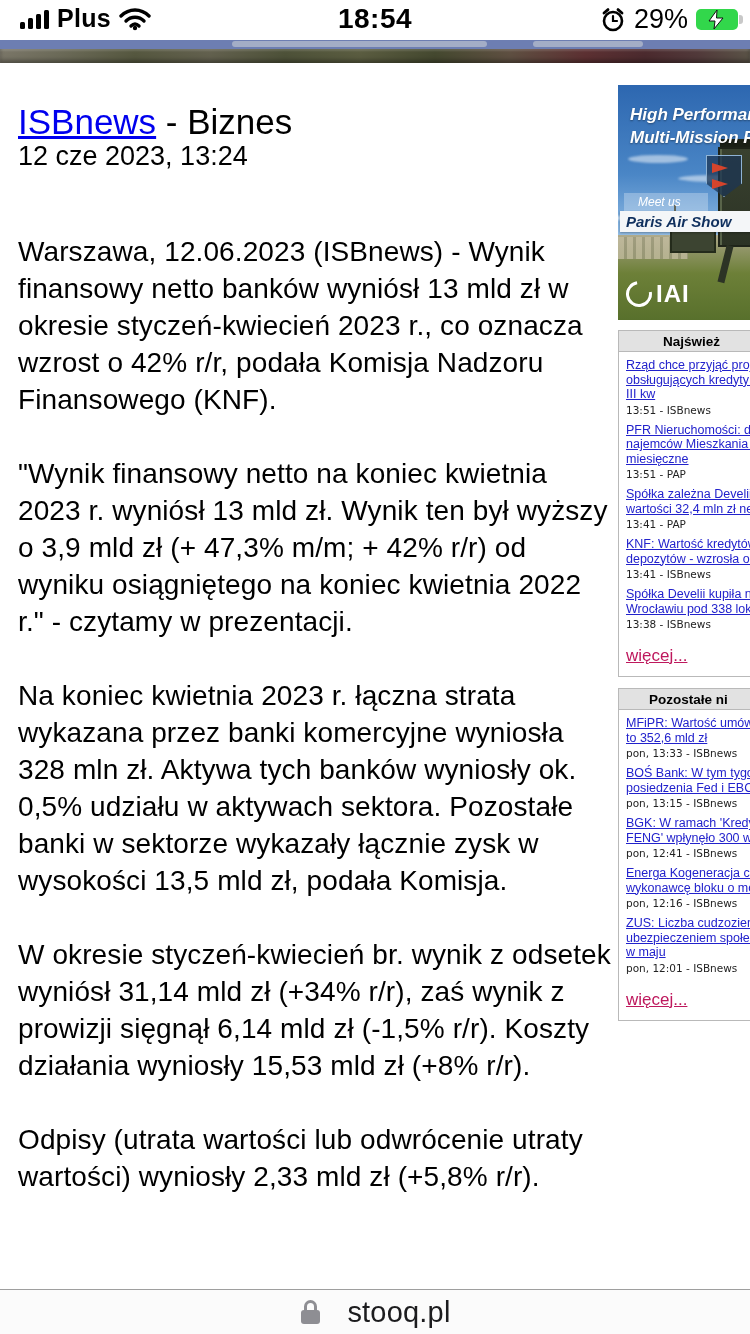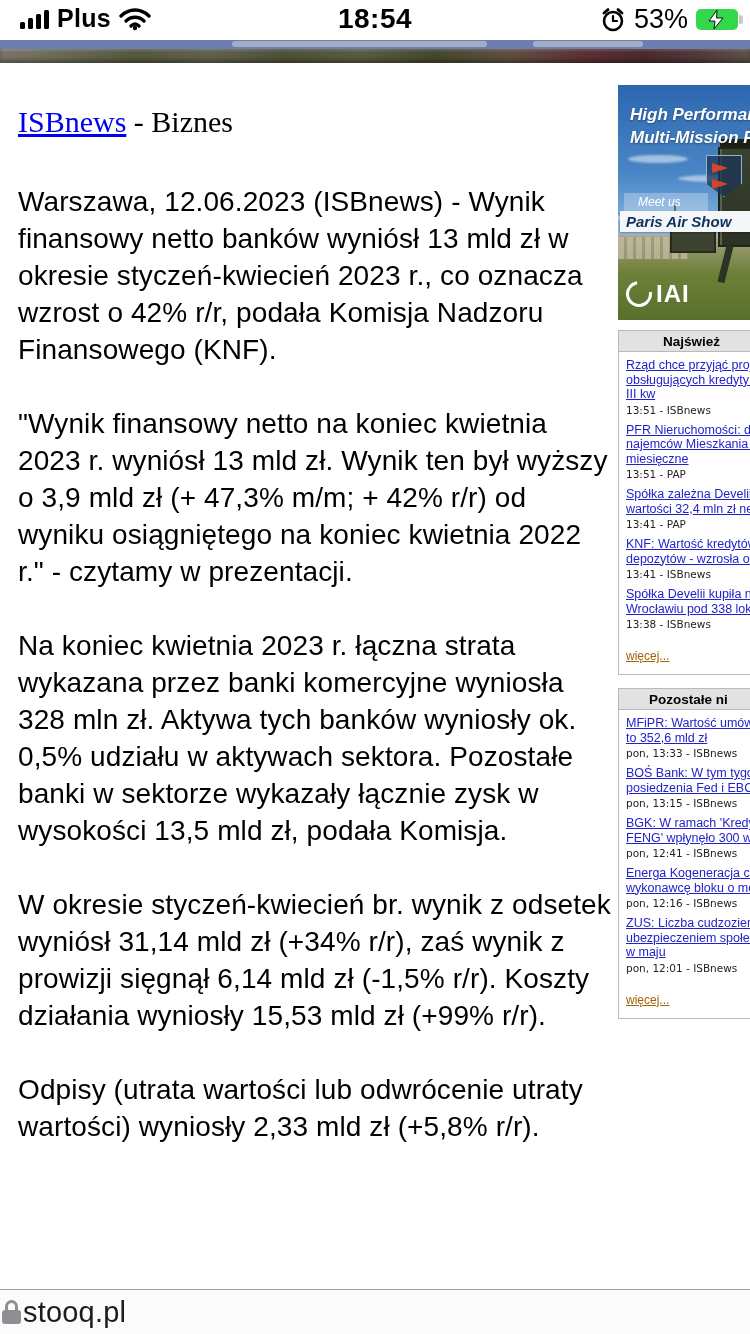--- a/index.html
+++ b/index.html
@@ -28,24 +28,24 @@
   .bluebar { position:absolute; top:40px; left:0; width:750px; height:9px; background:#6d7eb2; }
   .bluebar .pill { position:absolute; top:1px; height:6px; background:#a3adc6; border-radius:4px; }
   .photostrip { position:absolute; top:49px; left:0; width:750px; height:14px;
     background:linear-gradient(90deg,#7a7668 0%,#6b6a58 8%,#55573f 18%,#62604e 28%,#4d5138 38%,
       #5a5c40 48%,#44482f 58%,#5e4f41 68%,#5c3032 78%,#4b2a2e 86%,#51393a 93%,#5a5347 100%);
     box-shadow:inset 0 -3px 4px rgba(0,0,0,.35), inset 0 2px 2px rgba(255,255,255,.15); }
 
   
   .article { position:absolute; top:63px; left:0; width:618px; padding:36px 6px 0 18px; }
   h1.title { font-size:34px; font-weight:700; line-height:47px; letter-spacing:-.2px; }
-  .byline { margin-top:6px; font-size:30px; line-height:34px;font-family:Liberation Serif, serif; }
+  .byline { margin-top:6px; font-size:35px; line-height:34px; }
   .byline a { color:#0000ee; text-decoration:underline; }
   .date { font-size:27px; line-height:34px; }
-  .body-copy { margin-top:44px; }
+  .body-copy { margin-top:60px; }
   .body-copy p { font-size:28px; line-height:37px; margin-bottom:37px; letter-spacing:.1px; }
 
   
   .sidebar { position:absolute; left:618px; top:0; width:240px; }
 
   .ad { position:absolute; left:0; top:85px; width:240px; height:235px; overflow:hidden;
         background:linear-gradient(180deg,#2d67b0 0%,#4a86c6 38%,#8ab7e2 62%,#a9c8e4 68%); }
   .ad .cloud { position:absolute; background:rgba(255,255,255,.5); border-radius:50%; filter:blur(1px); }
   .ad .adline1 { position:absolute; left:12px; top:20px; color:#fff; font-weight:700; font-style:italic;
                  font-size:17px; white-space:nowrap; text-shadow:0 1px 2px rgba(0,0,0,.4); }
@@ -82,25 +82,25 @@
 
   .newsbox { position:absolute; left:0; width:222px; background:#fff; border:1px solid #b9b9b9; }
   .nb-head { background:#e2e2e2; border-bottom:1px solid #b9b9b9; height:21px;
              font-size:13.5px; font-weight:700; line-height:21px; white-space:nowrap; }
   .nb-body { padding:6px 6px 4px 7px; }
   .nitem { margin-bottom:5px; }
   .nitem a { display:block; color:#2222cc; text-decoration:underline; font-size:12.5px;
              line-height:14.5px; white-space:pre-line; }
   .nmeta { font-size:10.5px; line-height:15px; color:#222; font-family:"DejaVu Sans", sans-serif; margin-top:1px; }
   .nmore { margin:14px 0 6px 0; }
-  .nmore a { color:#a16207; text-decoration:underline; font-size:12px; }
+  .nmore a { color:#be185d; text-decoration:underline; font-size:17px; }
 
   
   .footer { position:absolute; left:0; top:1289px; width:750px; height:45px; background:#fbfbfb;
-            border-top:1px solid #9e9e9e; display:flex; align-items:center; gap:0; }
+            border-top:1px solid #9e9e9e; display:flex; align-items:center; justify-content:center; gap:25px; }
   .footer .domain { font-size:29px; color:#1c1c1e; letter-spacing:.2px; }
 </style>
 </head>
 <body>
 
 <div class="statusbar">
   <div class="sb-left">
     <span class="sig">
         <i></i>
         <i></i>
@@ -115,43 +115,44 @@
       <circle cx="16" cy="21" r="2.2" fill="#000"></circle>
     </svg>
   </div>
   <div class="sb-time">18:54</div>
   <div class="sb-right">
     <svg width="26" height="26" viewBox="0 0 26 26">
       <circle cx="13" cy="14" r="9" stroke="#000" stroke-width="2.6" fill="none"></circle>
       <path d="M13 9 V14 H17" stroke="#000" stroke-width="2.2" fill="none" stroke-linecap="round"></path>
       <path d="M4 6 L8 2.6 M22 6 L18 2.6" stroke="#000" stroke-width="2.8" stroke-linecap="round"></path>
     </svg>
-    <span class="pct">53%</span>
+    <span class="pct">29%</span>
     <span class="batt">
       <span class="nub"></span>
       <svg width="20" height="19" viewBox="0 0 20 19">
           <polygon points="11,0 3,11 9,11 8,19 17,8 10.5,8" fill="#fff" stroke="#111" stroke-width="1"></polygon>
         </svg>
     </span>
   </div>
 </div>
 
 <div class="bluebar">
   <span class="pill" style="left:232px; width:255px;"></span>
   <span class="pill" style="left:533px; width:110px;"></span>
 </div>
 <div class="photostrip"></div>
 
 <div class="article">
   <div class="byline"><a href="#">ISBnews</a><span> - Biznes</span></div>
+  <div class="date">12 cze 2023, 13:24</div>
   <div class="body-copy">
     <p>Warszawa, 12.06.2023 (ISBnews) - Wynik finansowy netto banków wyniósł 13 mld zł w okresie styczeń-kwiecień 2023 r., co oznacza wzrost o 42% r/r, podała Komisja Nadzoru Finansowego (KNF).</p>
     <p>"Wynik finansowy netto na koniec kwietnia 2023 r. wyniósł 13 mld zł. Wynik ten był wyższy o 3,9 mld zł (+ 47,3% m/m; + 42% r/r) od wyniku osiągniętego na koniec kwietnia 2022 r." - czytamy w prezentacji.</p>
     <p>Na koniec kwietnia 2023 r. łączna strata wykazana przez banki komercyjne wyniosła 328 mln zł. Aktywa tych banków wyniosły ok. 0,5% udziału w aktywach sektora. Pozostałe banki w sektorze wykazały łącznie zysk w wysokości 13,5 mld zł, podała Komisja.</p>
-    <p>W okresie styczeń-kwiecień br. wynik z odsetek wyniósł 31,14 mld zł (+34% r/r), zaś wynik z prowizji sięgnął 6,14 mld zł (-1,5% r/r). Koszty działania wyniosły 15,53 mld zł (+99% r/r).</p>
+    <p>W okresie styczeń-kwiecień br. wynik z odsetek wyniósł 31,14 mld zł (+34% r/r), zaś wynik z prowizji sięgnął 6,14 mld zł (-1,5% r/r). Koszty działania wyniosły 15,53 mld zł (+8% r/r).</p>
     <p>Odpisy (utrata wartości lub odwrócenie utraty wartości) wyniosły 2,33 mld zł (+5,8% r/r).</p>
 
   </div>
 </div>
 
 <div class="sidebar">
 
   <div class="ad">
     <span class="cloud" style="left:10px; top:70px; width:60px; height:8px;"></span>
     <span class="cloud" style="left:60px; top:90px; width:80px; height:7px;"></span>

